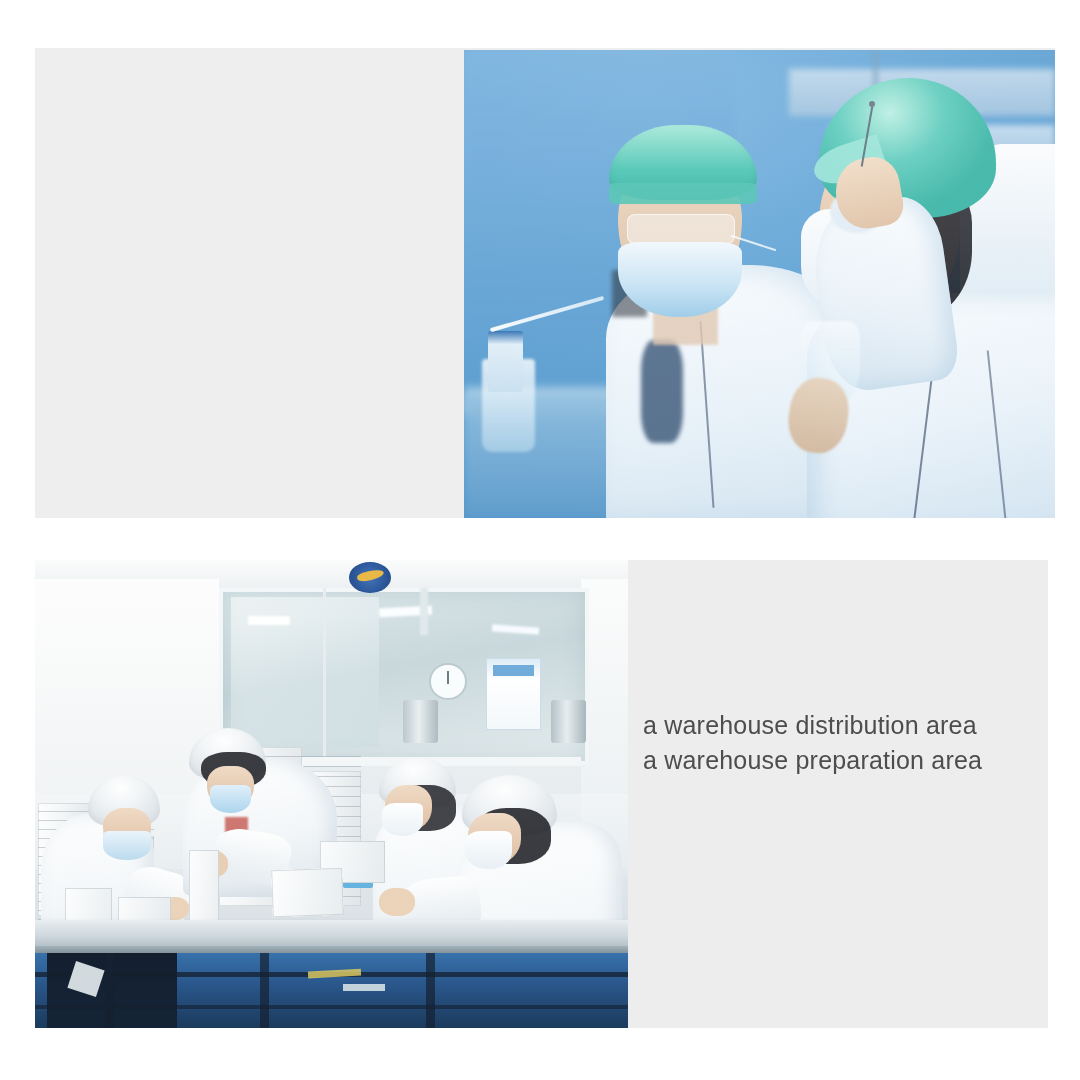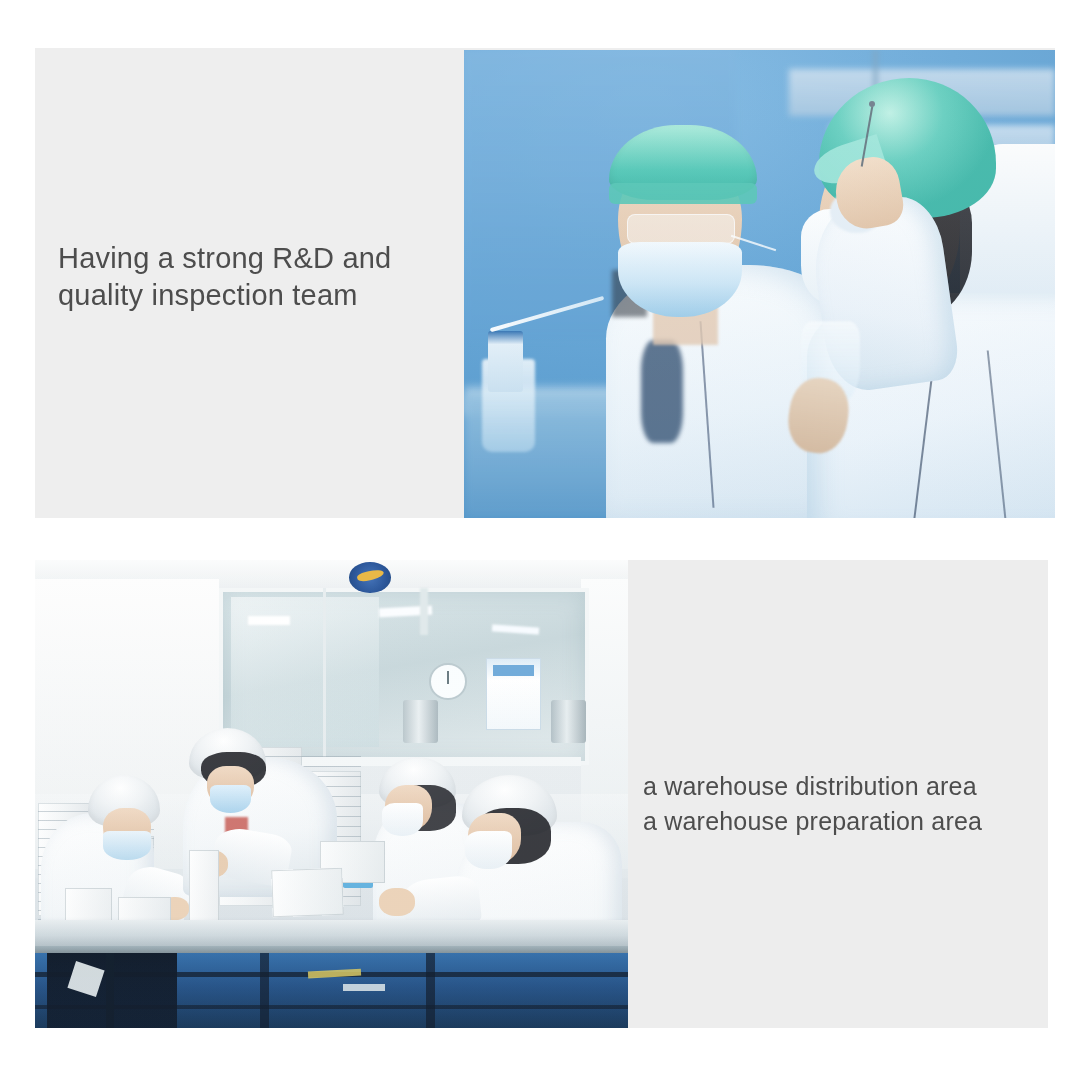--- a/index.html
+++ b/index.html
@@ -59,21 +59,21 @@
     position: absolute;
     left: 35px;
     top: 560px;
     width: 1013px;
     height: 468px;
     background: #ededed;
   }
   .caption-bottom {
     position: absolute;
     left: 643px;
-    top: 769px;
+    top: 708px;
     width: 400px;
     color: #4d4d4d;
     font-size: 25px;
     font-weight: 300;
     line-height: 1.4;
     letter-spacing: 0.2px;
     white-space: pre-line;
   }
   .photo-bottom {
     position: absolute;
@@ -529,22 +529,20 @@
   }
   .b-haze { inset:0; background: linear-gradient(180deg, rgba(255,255,255,.06), rgba(210,225,232,.05)); }
 </style>
 </head>
 <body>
 
 <div class="page">
 
   <div class="panel-top"></div>
 
-  <div class="caption-top">Having a strong R&amp;D and
-quality inspection team</div>
 
   <div class="photo-top">
     <div class="scene">
       <div class="lay t-bg"></div>
       <div class="lay t-wallpanel"></div>
       <div class="lay t-shelfA"></div>
       <div class="lay t-shelfB"></div>
       <div class="lay t-pole"></div>
       <div class="lay t-poleR"></div>
       <div class="lay t-bottles"></div>

